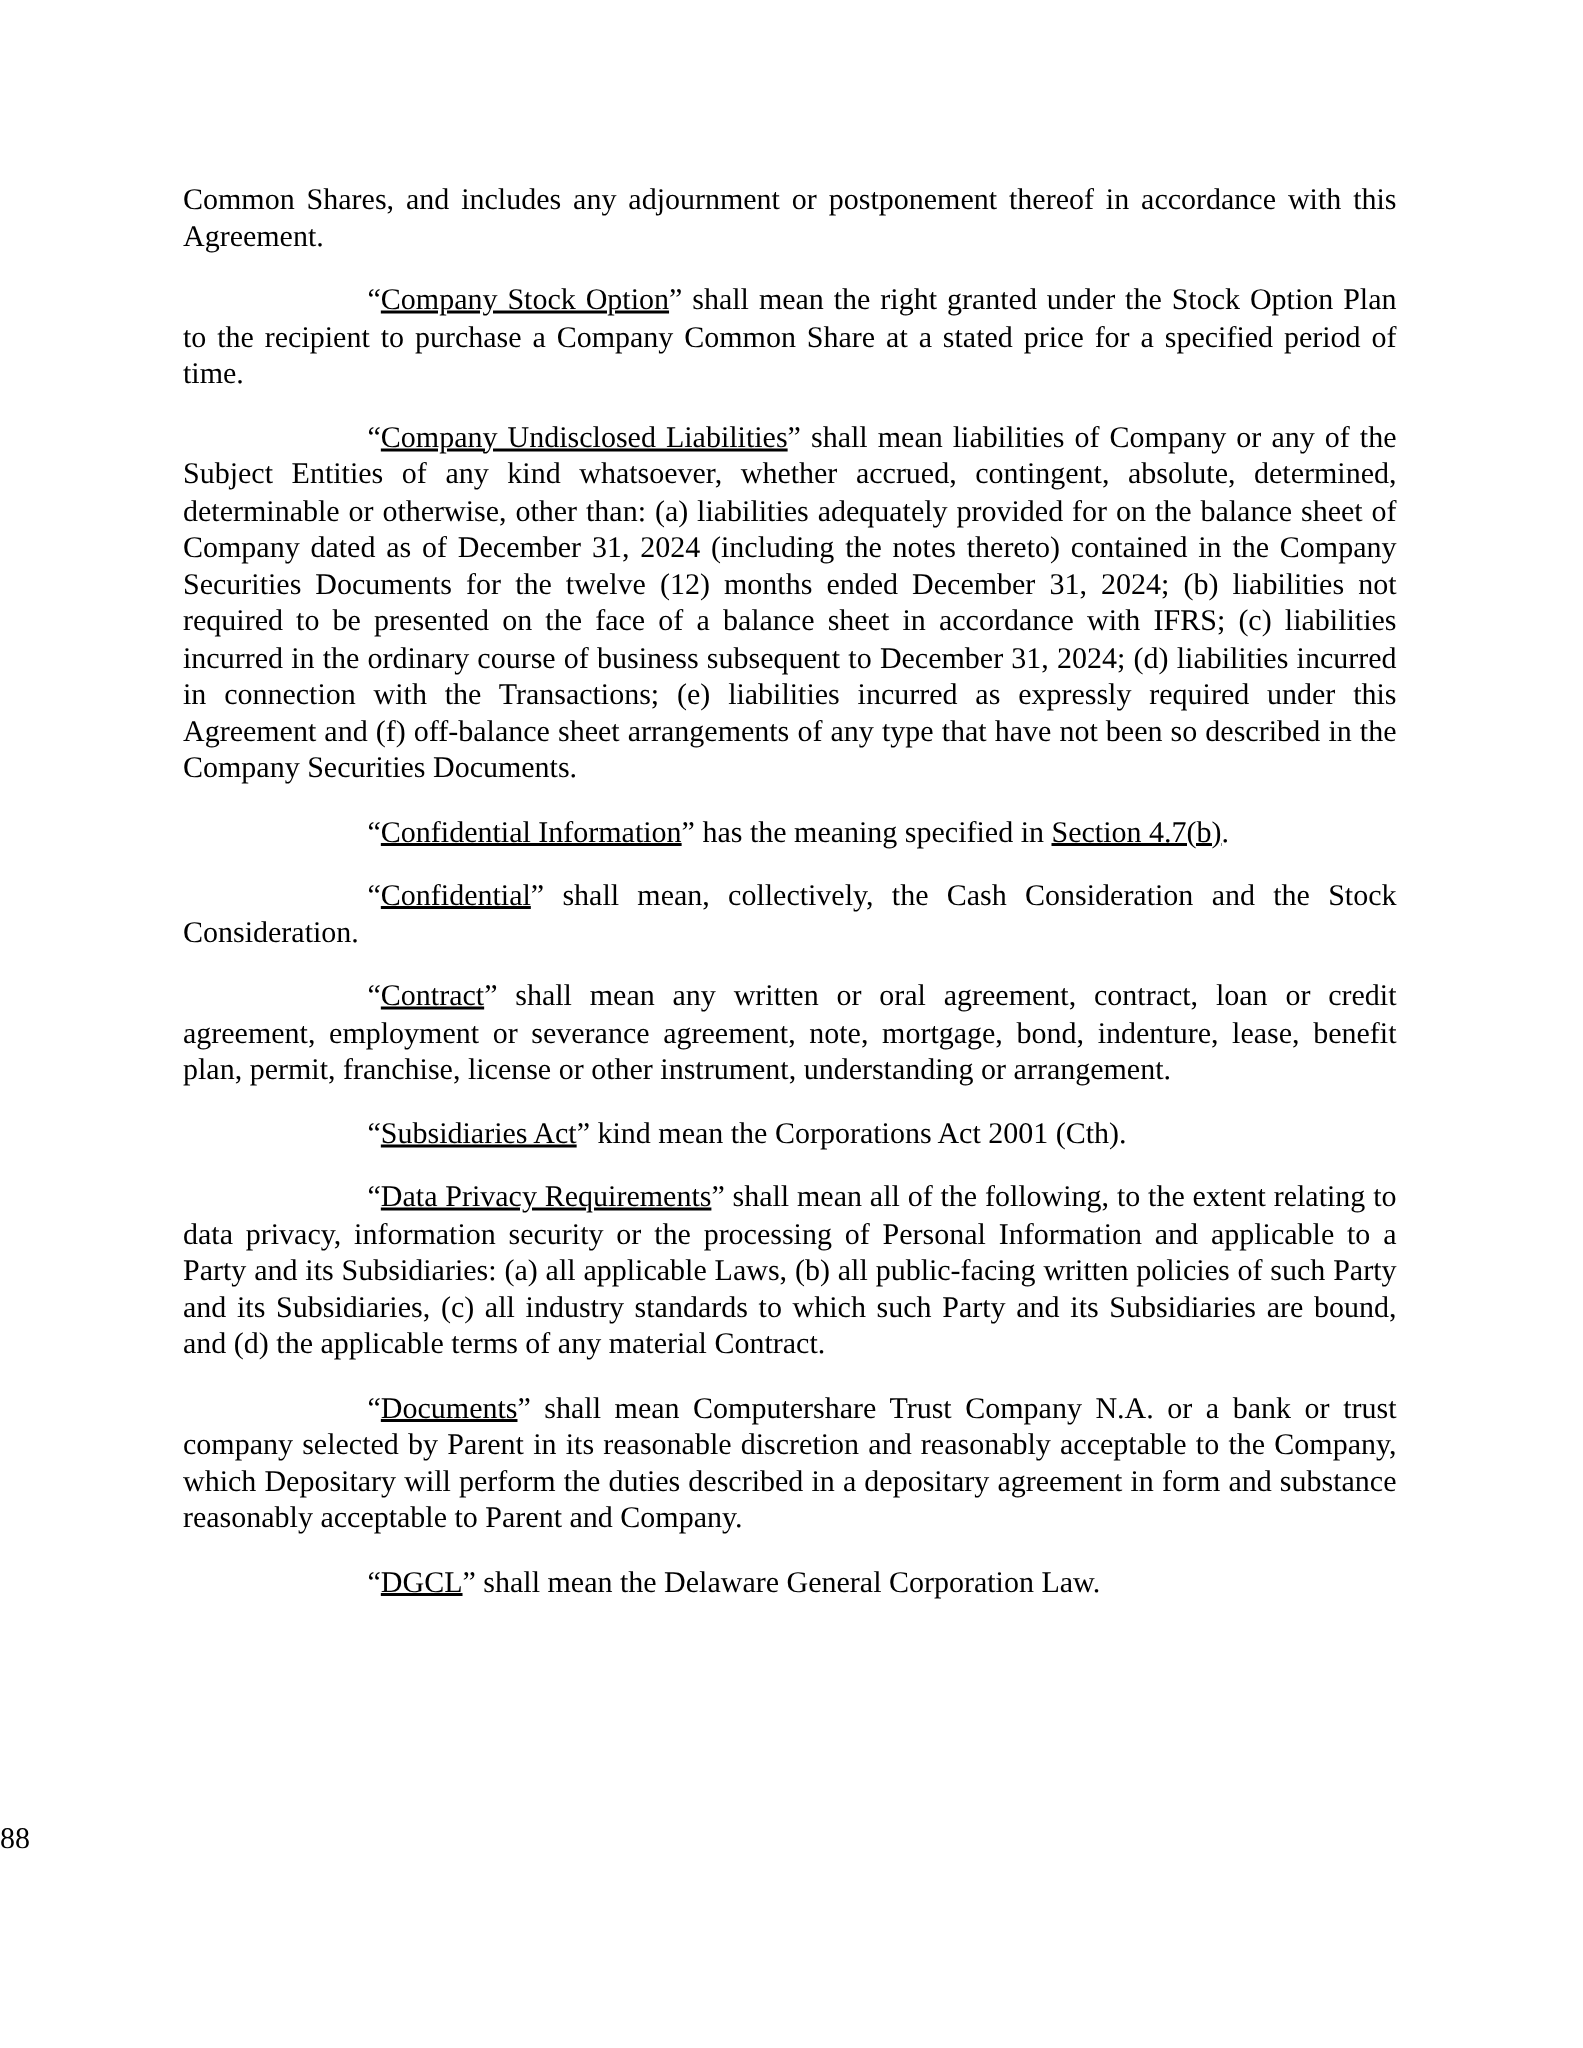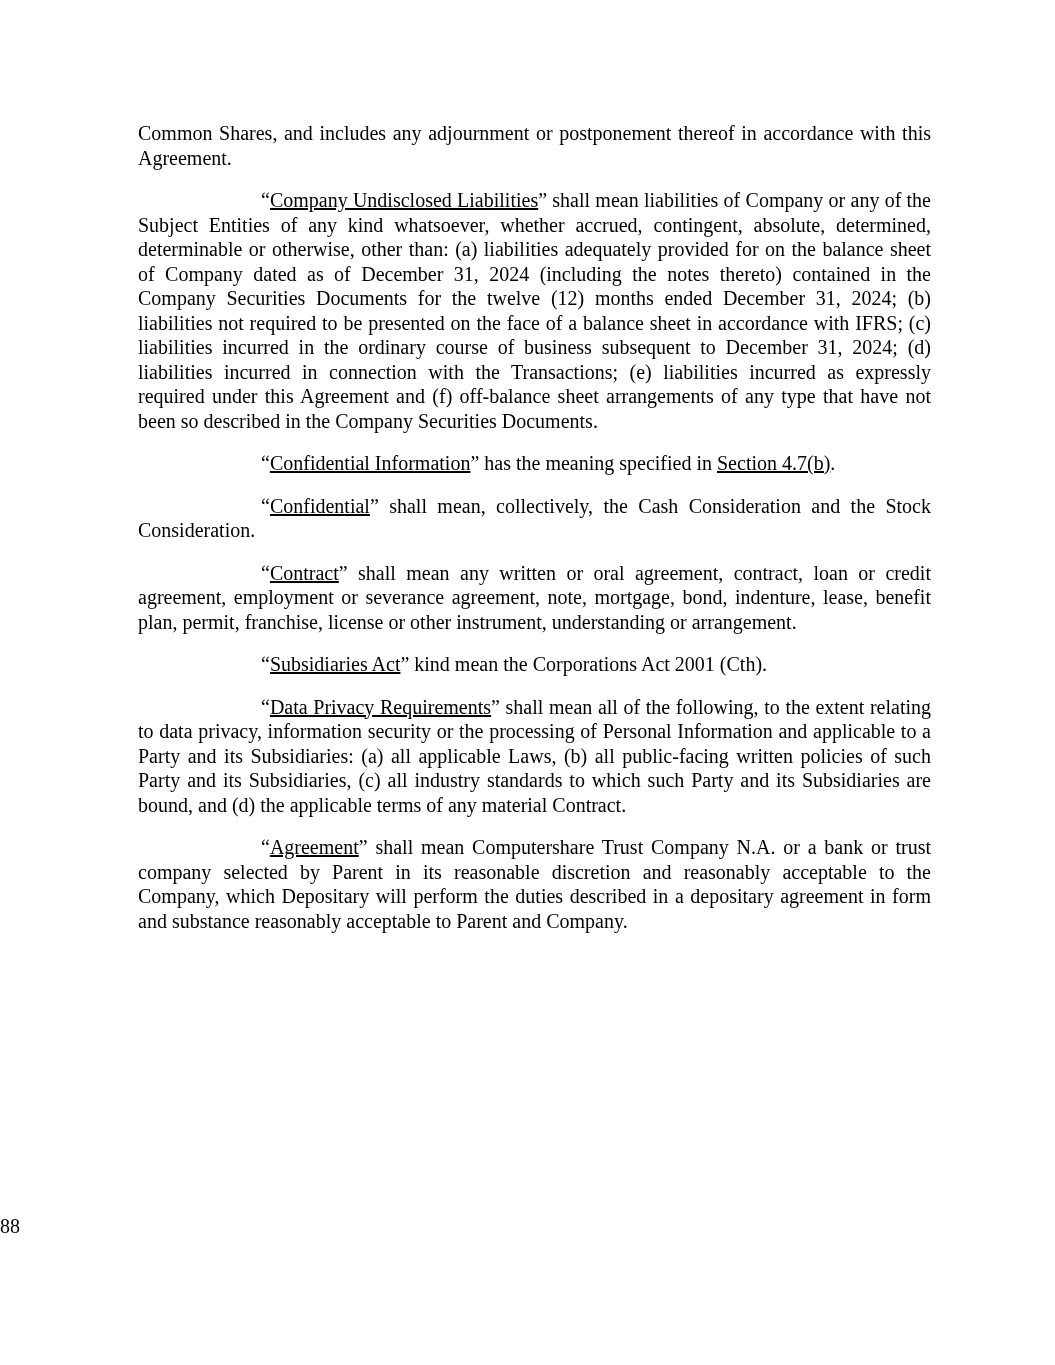--- a/index.html
+++ b/index.html
@@ -19,21 +19,21 @@
   .body-text {
     position: absolute;
     left: 122px;
     top: 121px;
     width: 809px;
     font-size: 20px;
     line-height: 24.5px;
     text-align: justify;
   }
   .body-text p {
-    margin: 18px 0 0 16px;
+    margin: 18px 0 0 0;
     padding: 0;
   }
   .body-text p:first-child {
     margin-top: 0;
   }
   .body-text p.indent {
     text-indent: 123px;
   }
   .u { text-decoration: underline; }
   .i { }
@@ -46,22 +46,24 @@
     font-size: 20px;
     line-height: 24.5px;
   }
 </style>
 </head>
 <body>
 
 <div class="page">
   <div class="body-text">
       <p><span>Common Shares, and includes any adjournment or postponement thereof in accordance with this Agreement.</span></p>
+      <p class="indent"><span>“</span><span class="u">Company Stock Option</span><span>” shall mean the right granted under the Stock Option Plan to the recipient to purchase a Company Common Share at a stated price for a specified period of time.</span></p>
       <p class="indent"><span>“</span><span class="u">Company Undisclosed Liabilities</span><span>” shall mean liabilities of Company or any of the Subject Entities of any kind whatsoever, whether accrued, contingent, absolute, determined, determinable or otherwise, other than: (a) liabilities adequately provided for on the balance sheet of Company dated as of December 31, 2024 (including the notes thereto) contained in the Company Securities Documents for the twelve (12) months ended December 31, 2024; (b) liabilities not required to be presented on the face of a balance sheet in accordance with IFRS; (c) liabilities incurred in the ordinary course of business subsequent to December 31, 2024; (d) liabilities incurred in connection with the Transactions; (e) liabilities incurred as expressly required under this Agreement and (f) off-balance sheet arrangements of any type that have not been so described in the Company Securities Documents.</span></p>
       <p class="indent"><span>“</span><span class="u">Confidential Information</span><span>” has the meaning specified in </span><span class="u">Section 4.7(b)</span><span>.</span></p>
       <p class="indent"><span>“</span><span class="u">Confidential</span><span>” shall mean, collectively, the Cash Consideration and the Stock Consideration.</span></p>
       <p class="indent"><span>“</span><span class="u">Contract</span><span>” shall mean any written or oral agreement, contract, loan or credit agreement, employment or severance agreement, note, mortgage, bond, indenture, lease, benefit plan, permit, franchise, license or other instrument, understanding or arrangement.</span></p>
       <p class="indent"><span>“</span><span class="u">Subsidiaries Act</span><span>” kind mean the </span><span class="i">Corporations Act 2001</span><span> (Cth).</span></p>
       <p class="indent"><span>“</span><span class="u">Data Privacy Requirements</span><span>” shall mean all of the following, to the extent relating to data privacy, information security or the processing of Personal Information and applicable to a Party and its Subsidiaries: (a) all applicable Laws, (b) all public-facing written policies of such Party and its Subsidiaries, (c) all industry standards to which such Party and its Subsidiaries are bound, and (d) the applicable terms of any material Contract.</span></p>
-      <p class="indent"><span>“</span><span class="u">Agreement</span><span>” shall mean Computershare Trust Company N.A. or a bank or trust company selected by Parent in its reasonable discretion and reasonably acceptable to the Company, which Depositary will perform the duties described in a depositary agreement in form and substance reasonably acceptable to Parent and Company.</span></p>
+      <p class="indent"><span>“</span><span class="u">Documents</span><span>” shall mean Computershare Trust Company N.A. or a bank or trust company selected by Parent in its reasonable discretion and reasonably acceptable to the Company, which Depositary will perform the duties described in a depositary agreement in form and substance reasonably acceptable to Parent and Company.</span></p>
+      <p class="indent"><span>“</span><span class="u">DGCL</span><span>” shall mean the Delaware General Corporation Law.</span></p>
     </div>
   <div class="page-number">88</div>
 </div>
 
 </body></html>

